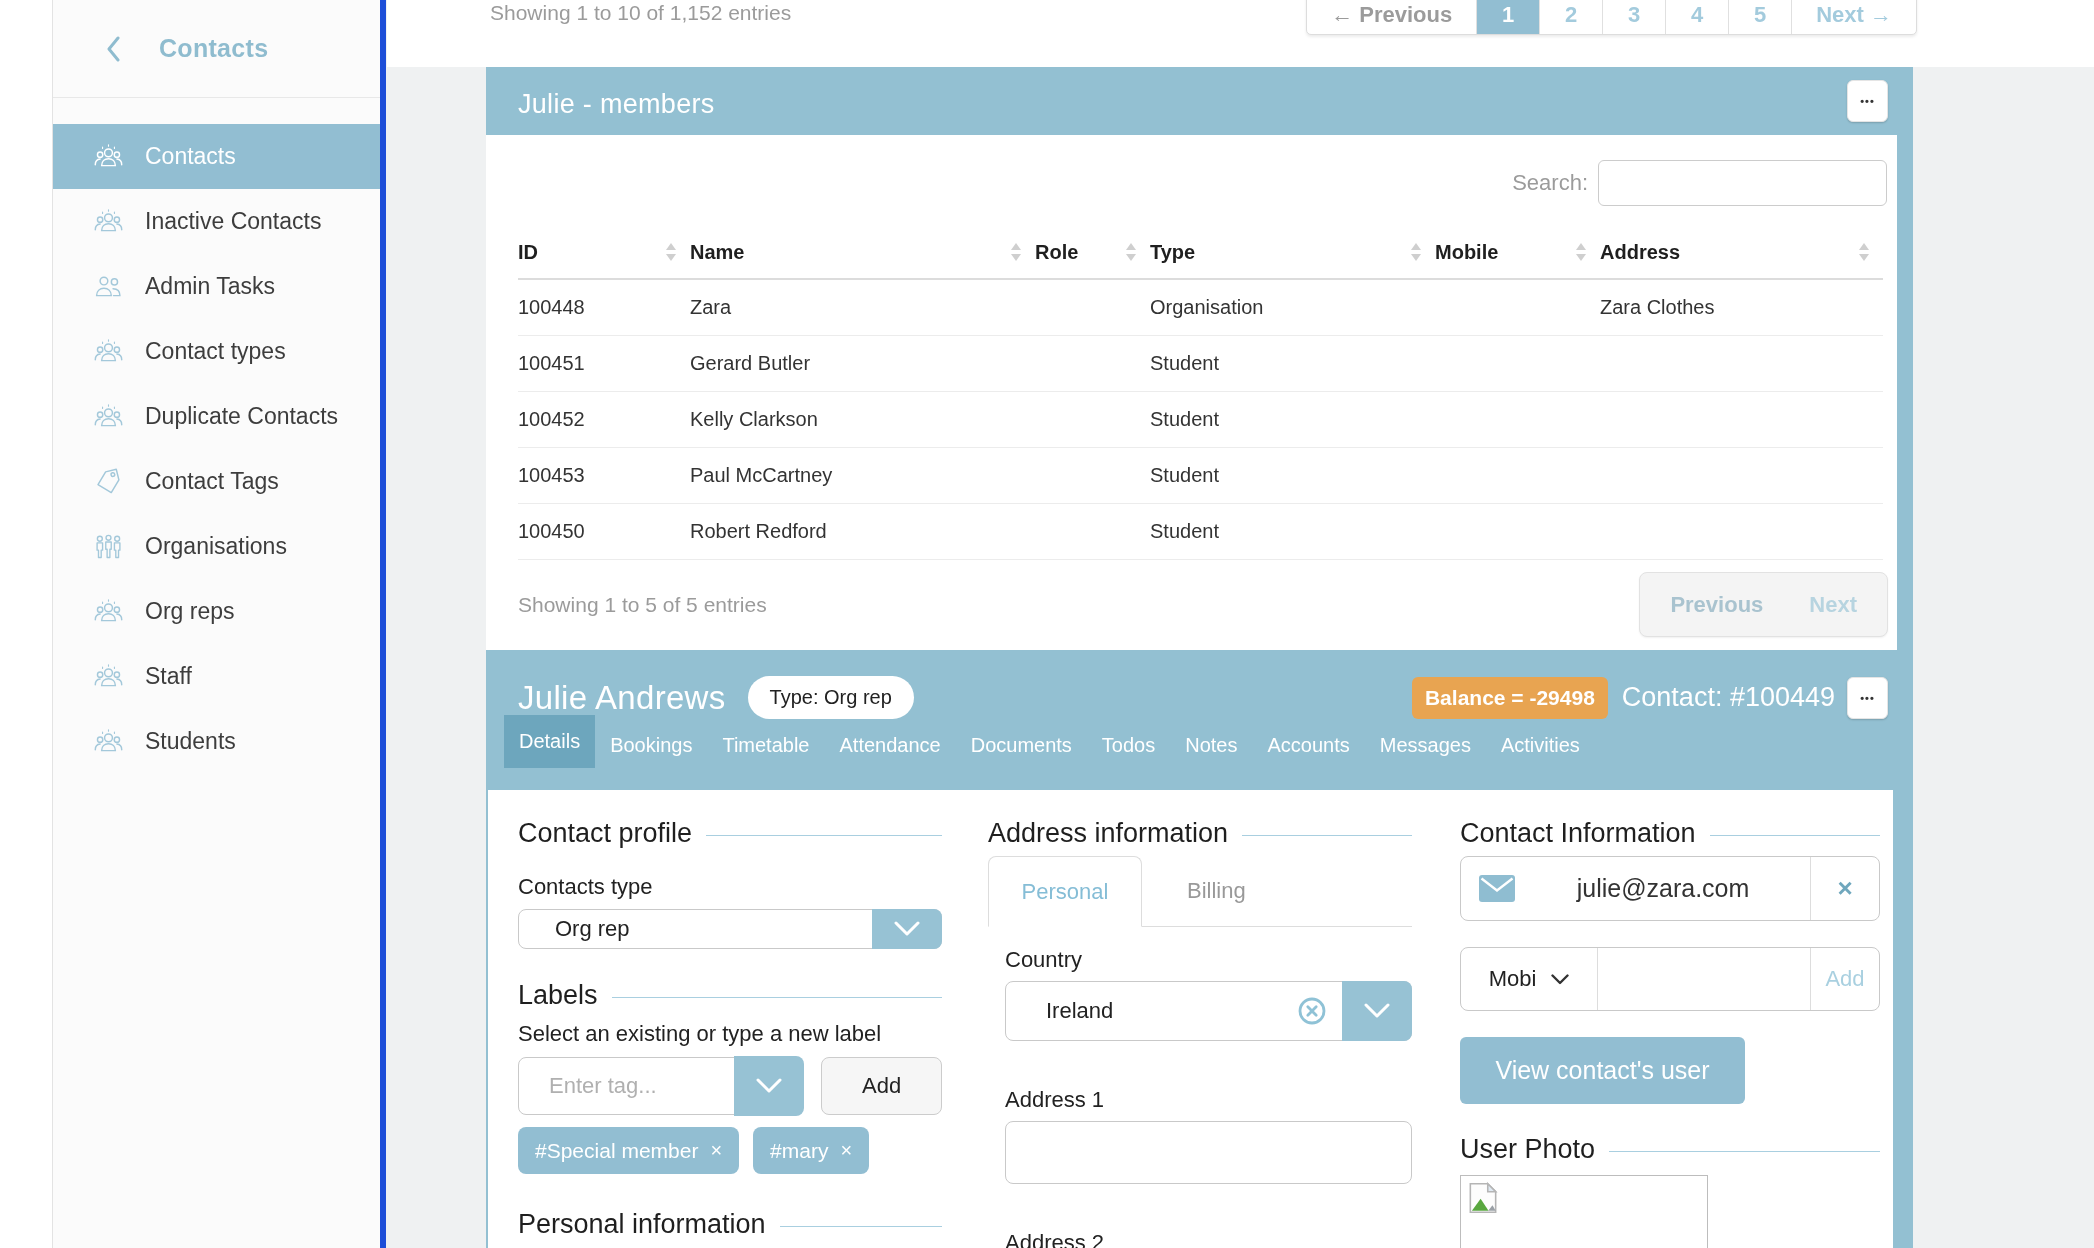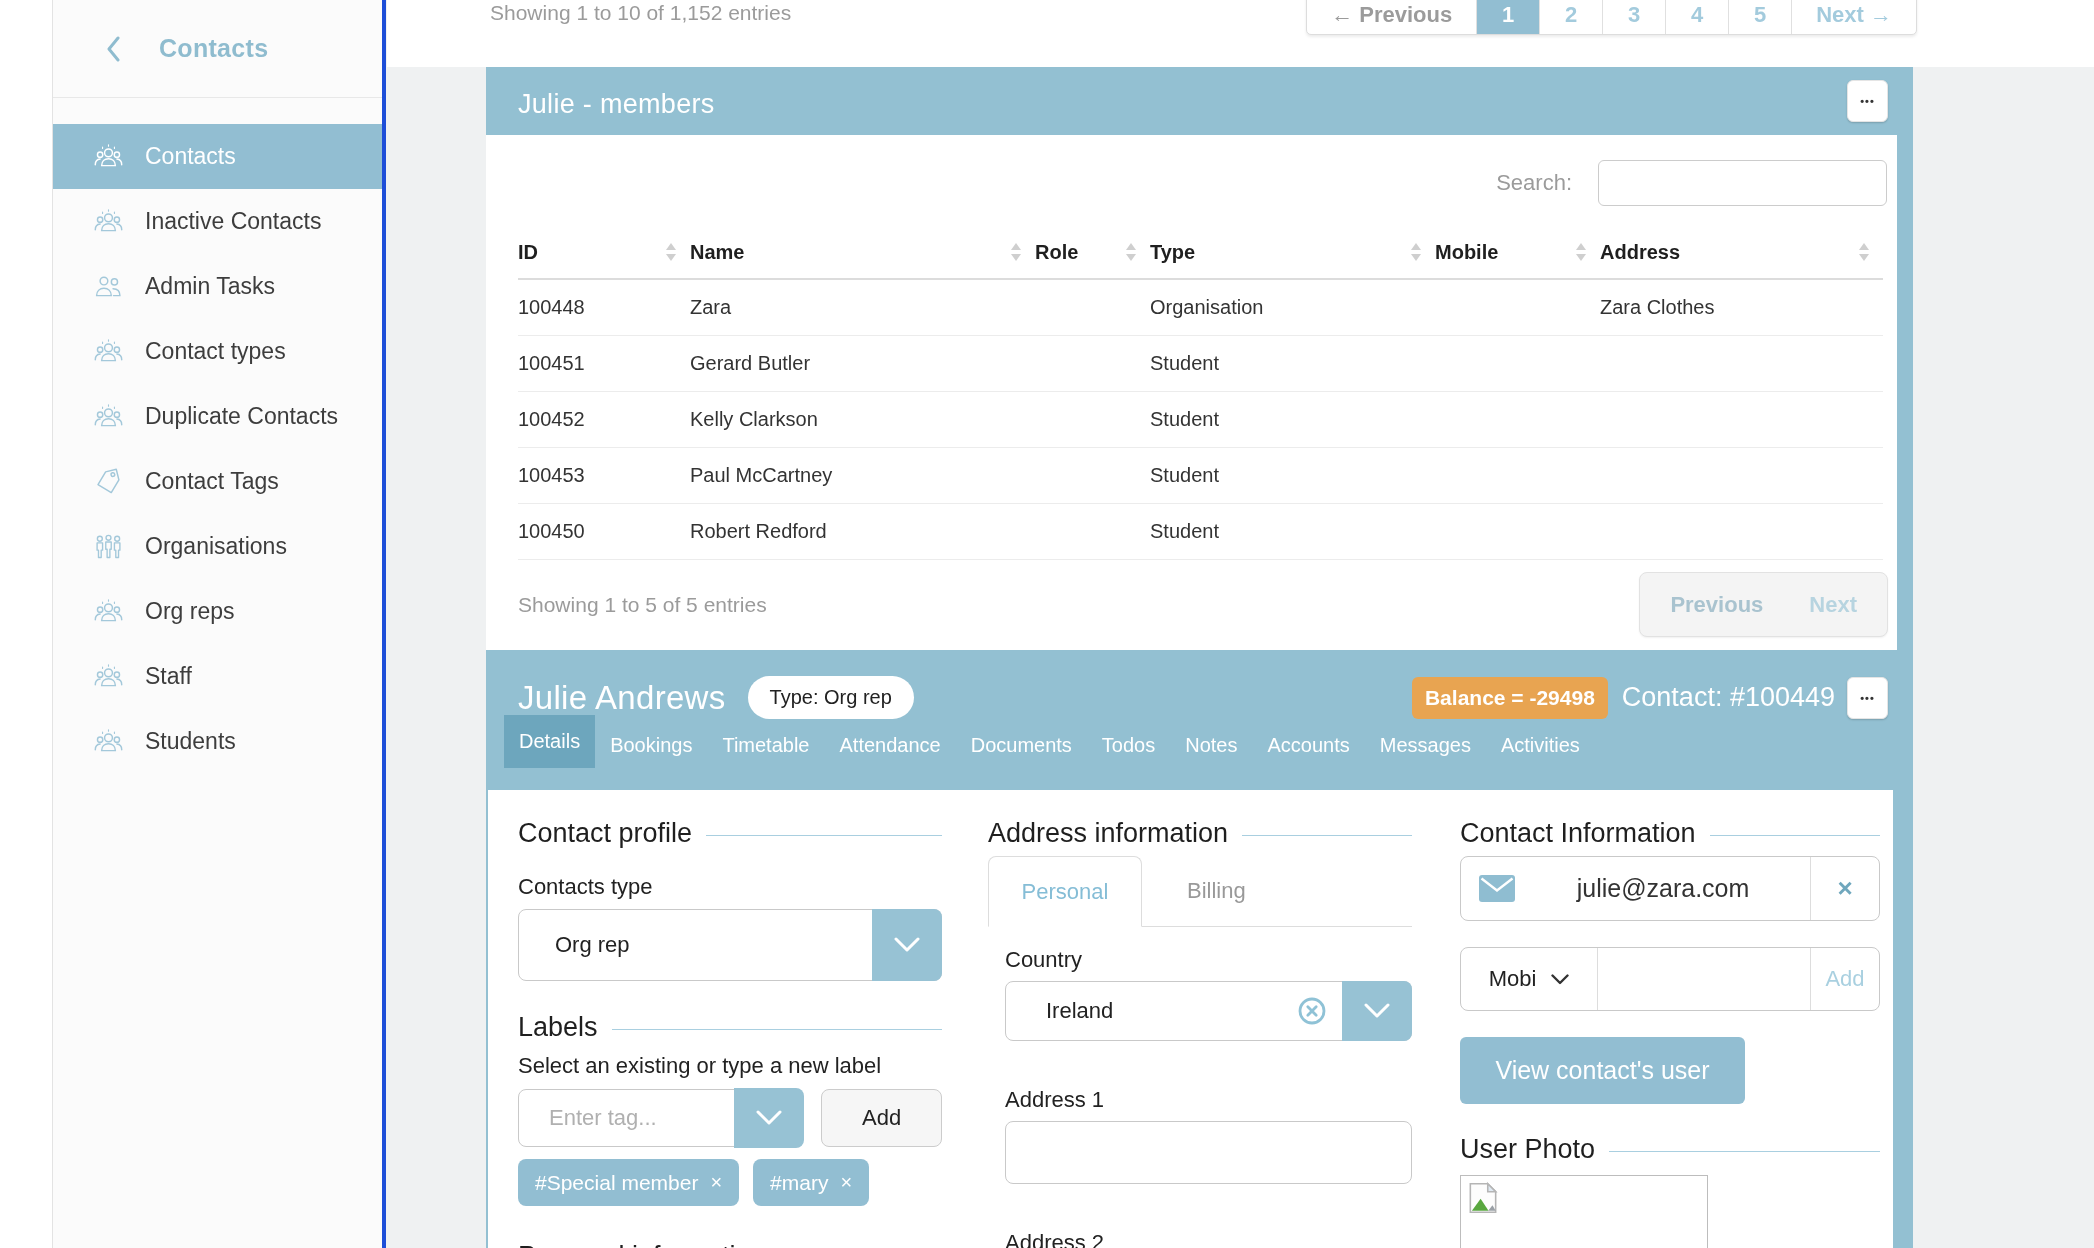--- a/index.html
+++ b/index.html
@@ -1,21 +1,21 @@
 <!DOCTYPE html>
 <html><head>
 <meta charset="utf-8">
 <style>
   html,body{margin:0;padding:0;}
   body{width:2094px;height:1248px;position:relative;overflow:hidden;background:#eff1f2;
        font-family:"Liberation Sans","DejaVu Sans",sans-serif;color:#333;}
   
   .left-gutter{position:absolute;left:0;top:0;width:52px;height:100%;background:#fff;}
   .sidebar{position:absolute;left:52px;top:0;width:334px;height:100%;background:#fbfbfb;
-           border-left:1px solid #e3e3e3;border-right:4px solid #1d4ed8;box-sizing:border-box;}
+           border-left:1px solid #e3e3e3;border-right:6px solid #1d4ed8;box-sizing:border-box;}
   .sidebar-header{height:97px;display:flex;align-items:center;padding-left:52px;border-bottom:1px solid #e8e8e8;cursor:pointer;}
   .sidebar-title{color:#8fbccf;font-size:25px;font-weight:bold;margin-left:38px;letter-spacing:.3px;}
   .sidebar-nav{padding-top:26px;}
   .nav-item{height:65px;display:flex;align-items:center;padding-left:40px;gap:21px;font-size:23px;color:#3d3d3d;cursor:pointer;}
   .nav-item.active{background:#92bed2;color:#fff;}
   .nav-icon{display:flex;width:31px;height:31px;}
   
   .topstrip{position:absolute;left:387px;top:0;width:1707px;height:67px;background:#fff;}
   .showing-top{position:absolute;left:103px;top:1px;font-size:21px;color:#9b9b9b;}
   .pagination{position:absolute;right:177px;top:-27px;height:62px;display:flex;background:#fff;border:1px solid #ddd;
@@ -27,21 +27,21 @@
   .page-btn.num{width:63px;padding-left:0;padding-right:0;}
   .page-btn.num.active{background:#92bed2;color:#fff;}
   
   .panel1{position:absolute;left:486px;top:67px;width:1427px;height:583px;background:#93c0d2;}
   .panel1-title{position:absolute;left:32px;top:22px;color:#fff;font-size:27px;letter-spacing:.3px;}
   .dots-btn{width:41px;height:42px;background:#fff;border:1px solid #e5e5e5;border-radius:6px;
             box-shadow:0 1px 2px rgba(0,0,0,.18);display:flex;align-items:center;justify-content:center;
             font-size:11px;letter-spacing:1px;color:#333;font-weight:bold;cursor:pointer;box-sizing:border-box;}
   .dots-abs{position:absolute;right:25px;top:13px;}
   .panel1-body{position:absolute;left:0;top:68px;width:1411px;height:515px;background:#fff;}
-  .search-row{display:flex;justify-content:flex-end;align-items:center;gap:26px;padding:25px 10px 0 0;}
+  .search-row{display:flex;justify-content:flex-end;align-items:center;gap:10px;padding:25px 10px 0 0;}
   .search-label{font-size:22px;color:#9b9b9b;}
   .search-input{width:289px;height:46px;border:1px solid #ccc;border-radius:6px;box-sizing:border-box;
                 font-size:20px;padding:0 12px;outline:none;}
   .members-table{width:1365px;margin:20px 14px 0 32px;border-collapse:collapse;table-layout:fixed;}
   .members-table th{text-align:left;font-size:20px;font-weight:bold;color:#1f1f1f;padding:15px 0 14px;
                     border-bottom:2px solid #dcdcdc;position:relative;cursor:pointer;}
   .members-table td{font-size:20px;color:#333;padding:16px 0;border-bottom:1px solid #ececec;}
   .sort{position:absolute;right:14px;top:50%;transform:translateY(-50%);display:flex;flex-direction:column;gap:4px;}
   .sort i{display:block;width:0;height:0;border-left:5.5px solid transparent;border-right:5.5px solid transparent;}
   .sort .up{border-bottom:7px solid #cfcfcf;}
@@ -65,21 +65,21 @@
   .tab.active{background:#6da6bd;height:53px;}
   .p2-body{position:absolute;left:2px;top:140px;width:1405px;height:540px;background:#fff;}
   .col{position:absolute;top:28px;}
   .col-left{left:30px;width:424px;}
   .col-mid{left:500px;width:424px;}
   .col-right{left:972px;width:420px;}
   .section-heading{display:flex;align-items:center;gap:14px;font-size:27px;color:#1f1f1f;white-space:nowrap;}
   .section-heading .hline{flex:1;height:1px;background:#a9cfe0;margin-top:3px;}
   .field-label{font-size:22px;color:#222;}
   .ct-label{margin:25px 0 9px;}
-  .select-box{position:relative;height:72px;border:1px solid #c9c9c9;border-radius:8px;background:#fff;
+  .select-box{position:relative;height:40px;border:1px solid #c9c9c9;border-radius:8px;background:#fff;
               display:flex;align-items:center;box-sizing:border-box;cursor:pointer;}
   .select-box .value{padding-left:36px;font-size:22px;color:#222;}
   .dd-btn{position:absolute;right:-1px;top:-1px;width:70px;height:calc(100% + 2px);background:#97c2d4;
           border-radius:0 8px 8px 0;display:flex;align-items:center;justify-content:center;cursor:pointer;}
   .labels-heading{margin-top:31px;}
   .labels-hint{margin:10px 0 10px;font-size:22px;color:#222;}
   .tag-row{display:flex;gap:18px;}
   .tag-input-wrap{position:relative;width:310px;height:58px;}
   .tag-input{width:100%;height:100%;border:1px solid #c9c9c9;border-radius:8px;box-sizing:border-box;
              padding:0 80px 0 30px;font-size:22px;color:#333;outline:none;}

